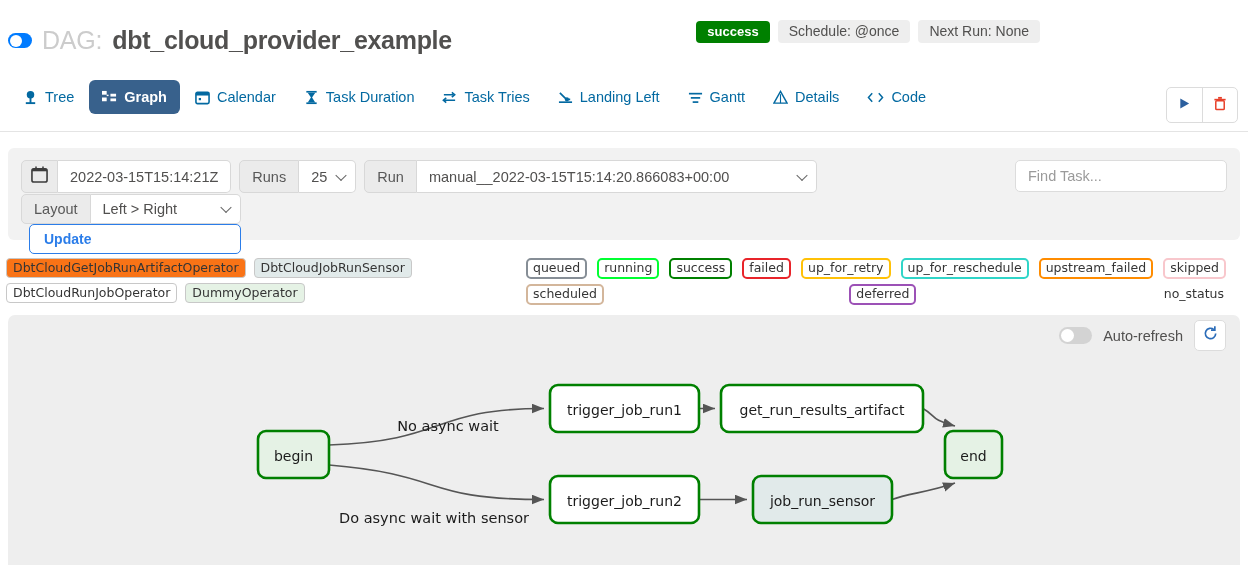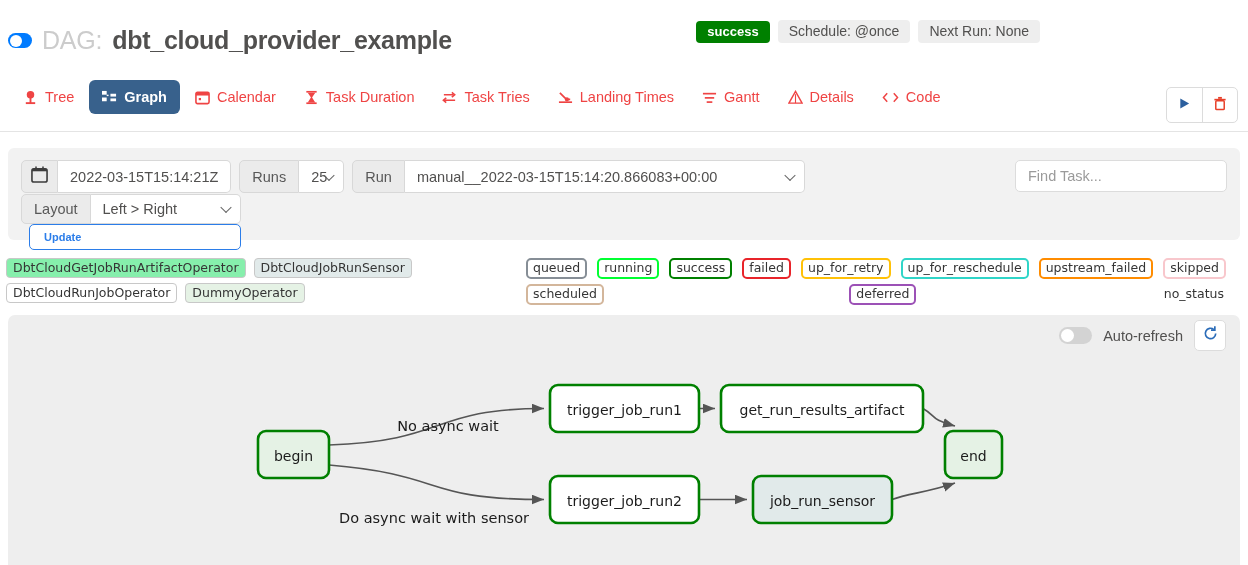--- a/index.html
+++ b/index.html
@@ -50,21 +50,21 @@
 
   
   .navbar {
     position: absolute; left: 0; top: 80px; width: 1248px; height: 52px;
     border-bottom: 1px solid #e4e4e4;
   }
   .tabs { position: absolute; left: 10px; top: 0; display: flex; align-items: center; gap: 2px; }
   .tab {
     display: flex; align-items: center; gap: 7px;
     padding: 9px 13px; border-radius: 6px;
-    font-size: 14.5px; color: #ef4444; cursor: pointer; white-space: nowrap;
+    font-size: 14.5px; color: #0369a1; cursor: pointer; white-space: nowrap;
   }
   .tab.active { background: #38618c; color: #ffffff; font-weight: bold; }
   .tab svg { display: block; }
   .nav-right {
     position: absolute; right: 10px; top: 7px;
     display: flex; border: 1px solid #dcdcdc; border-radius: 5px; overflow: hidden;
     background: #ffffff;
   }
   .nav-right > div {
     width: 35px; height: 34px; display: flex; align-items: center; justify-content: center;
@@ -84,29 +84,29 @@
   .addon {
     background: #ebebeb; border: 1px solid #d8d8d8; color: #585858;
     font-size: 14.5px; padding: 6px 12px; display: flex; align-items: center;
     border-radius: 5px 0 0 5px; white-space: nowrap;
   }
   .ctl {
     background: #ffffff; border: 1px solid #d8d8d8; border-left: none;
     color: #51504f; font-size: 14.5px; padding: 6px 12px;
     display: flex; align-items: center; border-radius: 0 5px 5px 0; white-space: nowrap;
   }
-  .ctl.sel { padding-right: 16px; position: relative; }
+  .ctl.sel { padding-right: 28px; position: relative; }
   .ctl.sel::after {
     content: ""; position: absolute; right: 10px; top: 50%;
     width: 7px; height: 7px; border-right: 1.6px solid #666; border-bottom: 1.6px solid #666;
     transform: translateY(-70%) rotate(45deg);
   }
   .btn-update {
     margin-left: 8px; background: #ffffff; border: 1px solid #2b7de9; color: #2b7de9;
-    font-size: 11px; font-weight: bold; padding: 6px 14px; border-radius: 5px;
+    font-size: 14px; font-weight: bold; padding: 6px 14px; border-radius: 5px;
     display: flex; align-items: center; cursor: pointer;
   }
   .find-task {
     position: absolute; right: 13px; top: 12px;
     width: 212px; background: #ffffff; border: 1px solid #dcdcdc; border-radius: 5px;
     font-size: 14.5px; color: #9a9a9a; padding: 7px 12px;
   }
   .cal-icon-box {
     background: #ebebeb; border: 1px solid #d8d8d8; border-radius: 5px 0 0 5px;
     padding: 5px 9px; display: flex; align-items: center;
@@ -252,21 +252,21 @@
       </div>
 
       <div class="tab">
         <span>
           <svg width="15" height="15" viewBox="0 0 16 16">
               <path d="M1 13 H15" stroke="currentColor" stroke-width="1.8"></path>
               <path d="M2 3 L9 10 L13 10" stroke="currentColor" stroke-width="1.8" fill="none"></path>
               <circle cx="9.5" cy="10" r="2.2" fill="currentColor"></circle>
             </svg>
         </span>
-        <span>Landing Times</span>
+        <span>Landing Left</span>
       </div>
 
       <div class="tab">
         <span>
           <svg width="15" height="15" viewBox="0 0 16 16">
               <rect x="1" y="3" width="14" height="1.8" fill="currentColor"></rect>
               <rect x="3" y="7.5" width="10" height="1.8" fill="currentColor"></rect>
               <rect x="5" y="12" width="6" height="1.8" fill="currentColor"></rect>
             </svg>
         </span>
@@ -348,21 +348,21 @@
         <div class="ctl sel" style="min-width:150px;">Left &gt; Right</div>
       </div>
       <div class="btn-update">Update</div>
     </div>
 
     <div class="find-task">Find Task...</div>
   </div>
 
   <div class="legend">
     <div class="legend-ops" id="legend-ops">
-        <div class="op-chip" style="background: #86efac;">DbtCloudGetJobRunArtifactOperator</div>
+        <div class="op-chip" style="background: #f97316;">DbtCloudGetJobRunArtifactOperator</div>
         <div class="op-chip" style="background: rgb(225, 234, 234);">DbtCloudJobRunSensor</div>
         <div class="op-chip" style="background: rgb(255, 255, 255);">DbtCloudRunJobOperator</div>
         <div class="op-chip" style="background: rgb(229, 242, 229);">DummyOperator</div>
       </div>
     <div class="legend-states" id="legend-states">
         <div class="state-chip" style="border-color: rgb(134, 142, 150);">queued</div>
         <div class="state-chip" style="border-color: rgb(1, 255, 50);">running</div>
         <div class="state-chip" style="border-color: rgb(0, 128, 0);">success</div>
         <div class="state-chip" style="border-color: rgb(232, 36, 42);">failed</div>
         <div class="state-chip" style="border-color: rgb(255, 193, 7);">up_for_retry</div>

